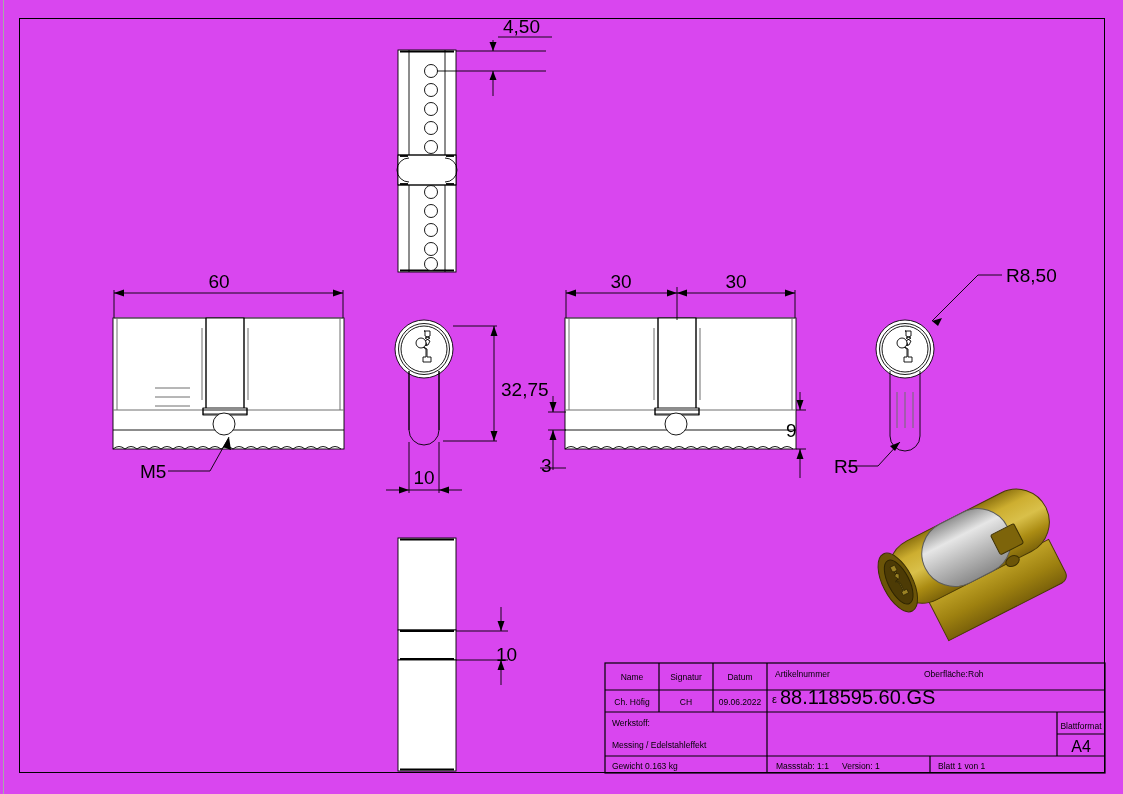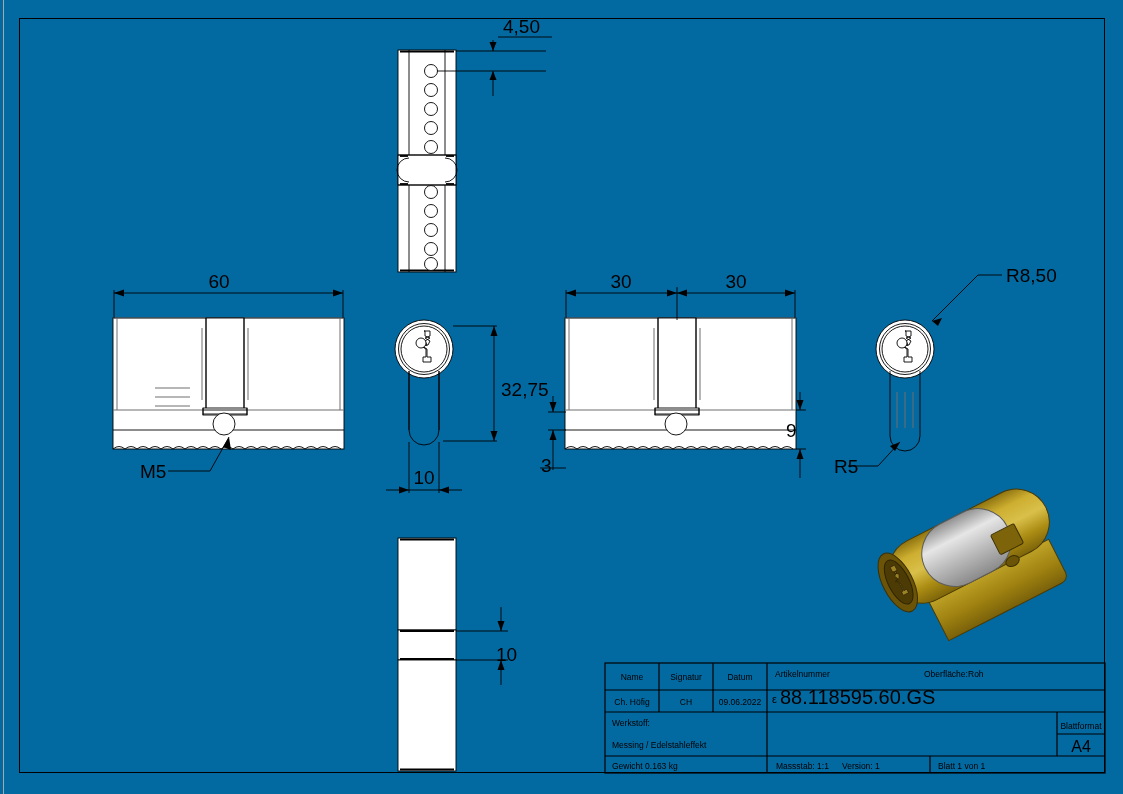--- a/index.html
+++ b/index.html
@@ -5,21 +5,21 @@
   html, body {
     margin: 0;
     padding: 0;
     background: #ffffff;
     font-family: "Liberation Sans", sans-serif;
   }
   #page {
     position: relative;
     width: 1123px;
     height: 794px;
-    background: #0369a1;
+    background: #d946ef;
     overflow: hidden;
   }
   
   .edge-rule {
     position: absolute;
     left: 3px; top: 0; width: 1px; height: 794px;
     background: #a8a8a8;
   }
   .sheet-border {
     position: absolute;

